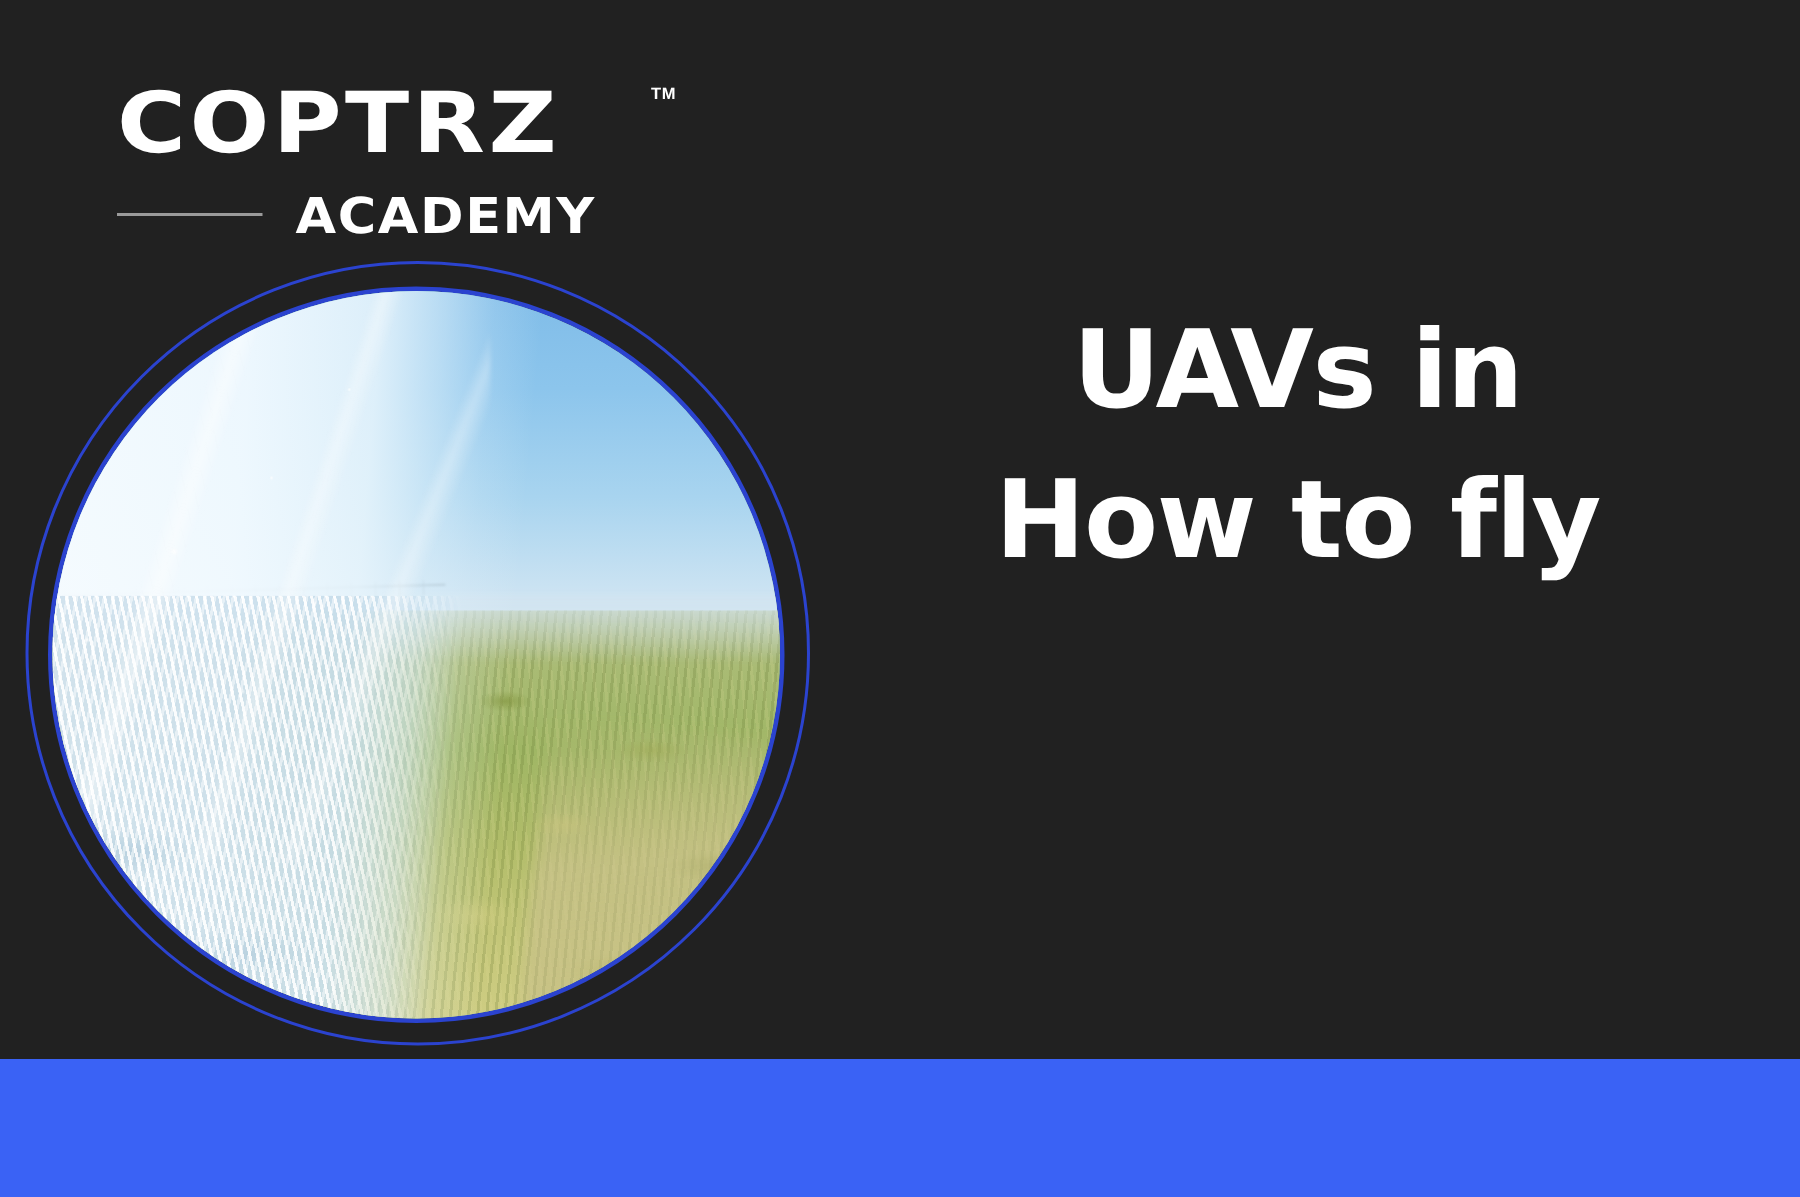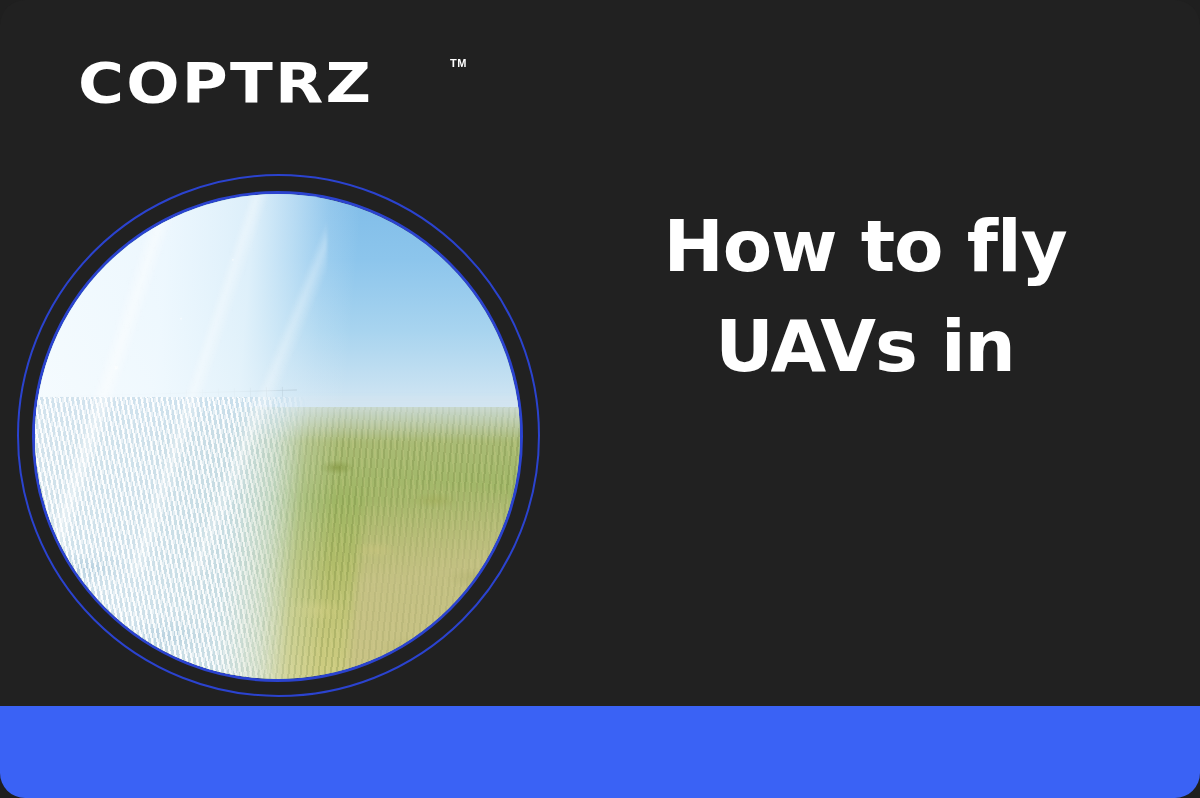--- a/index.html
+++ b/index.html
@@ -7,21 +7,20 @@
     padding: 0;
     background: #1f1f1f;
   }
   #slide {
     position: relative;
     width: 1200px;
     height: 798px;
     background: #212121;
     overflow: hidden;
     font-family: "Liberation Sans", sans-serif;
-    border-radius: 25px;
   }
 
   
   #brand {
     position: absolute;
     left: 78px;
     top: 55px;
     width: 400px;
   }
   #wordmark-row {
@@ -37,21 +36,21 @@
     font-weight: bold;
     font-size: 56px;
     line-height: 56px;
     letter-spacing: 2px;
     transform: scaleX(1.12);
     transform-origin: left center;
     vertical-align: top;
   }
   #tm {
     position: absolute;
-    left: 372px;
+    left: 356px;
     top: 2px;
     color: #ffffff;
     font-family: "Liberation Sans", sans-serif;
     font-size: 11px;
     font-weight: bold;
     letter-spacing: 0.5px;
   }
   #academy-row {
     display: flex;
     align-items: center;
@@ -296,20 +295,24 @@
 </style>
 </head>
 <body>
 
 <div id="slide">
 
   <div id="brand">
     <div id="wordmark-row">
       <span id="wordmark">COPTRZ</span>
       <span id="tm">TM</span>
+    </div>
+    <div id="academy-row">
+      <span id="academy-rule"></span>
+      <span id="academy">ACADEMY</span>
     </div>
   </div>
 
 
   <div id="photo-wrap">
     <div id="ring-outer"></div>
     <div id="ring-inner">
       <div id="photo">
         <div class="sky"></div>
         <div class="ground"></div>
@@ -319,19 +322,19 @@
         <div class="fence"></div>
         <div class="frost"></div>
         <div class="frost-texture"></div>
         <div class="snow"></div>
         <div class="streaks"></div>
       </div>
     </div>
   </div>
 
   <div id="headline">
+    <span class="hl">UAVs in</span>
     <span class="hl">How to fly</span>
-    <span class="hl">UAVs in</span>
   </div>
 
   <div id="bottom-bar"></div>
 
 </div>
 
 </body></html>

